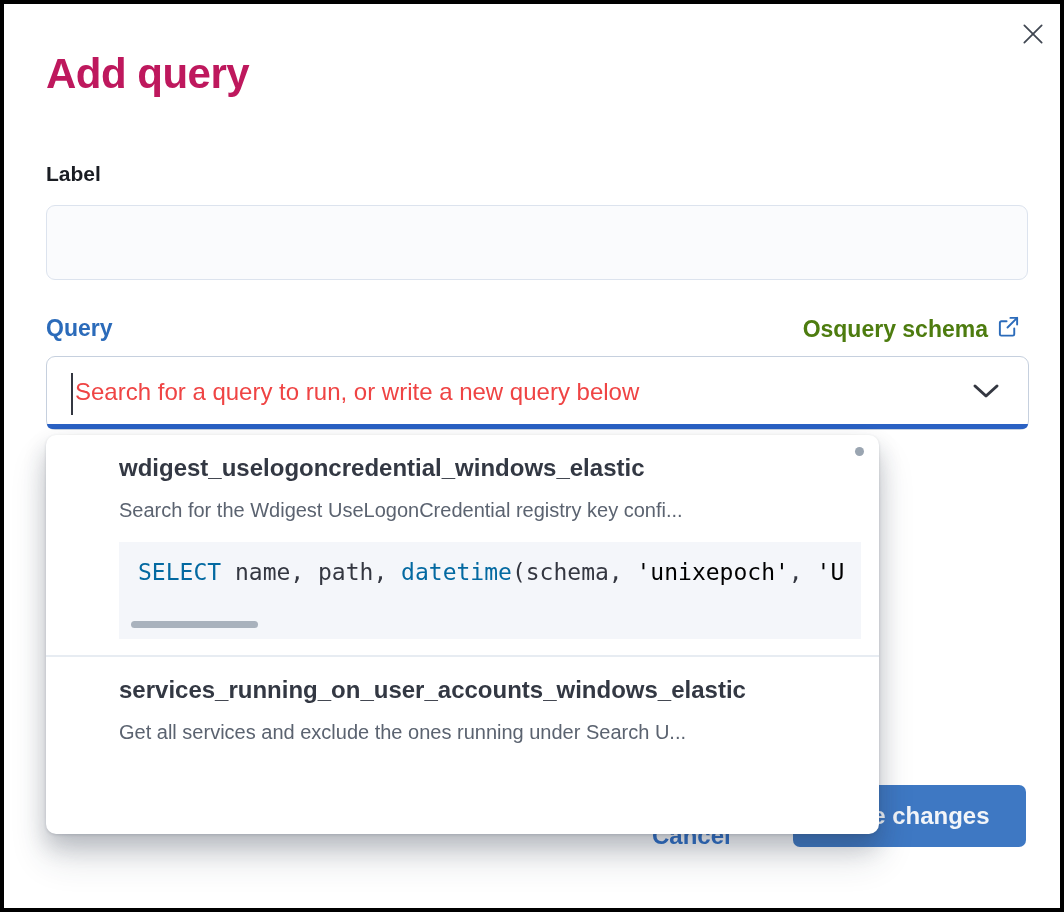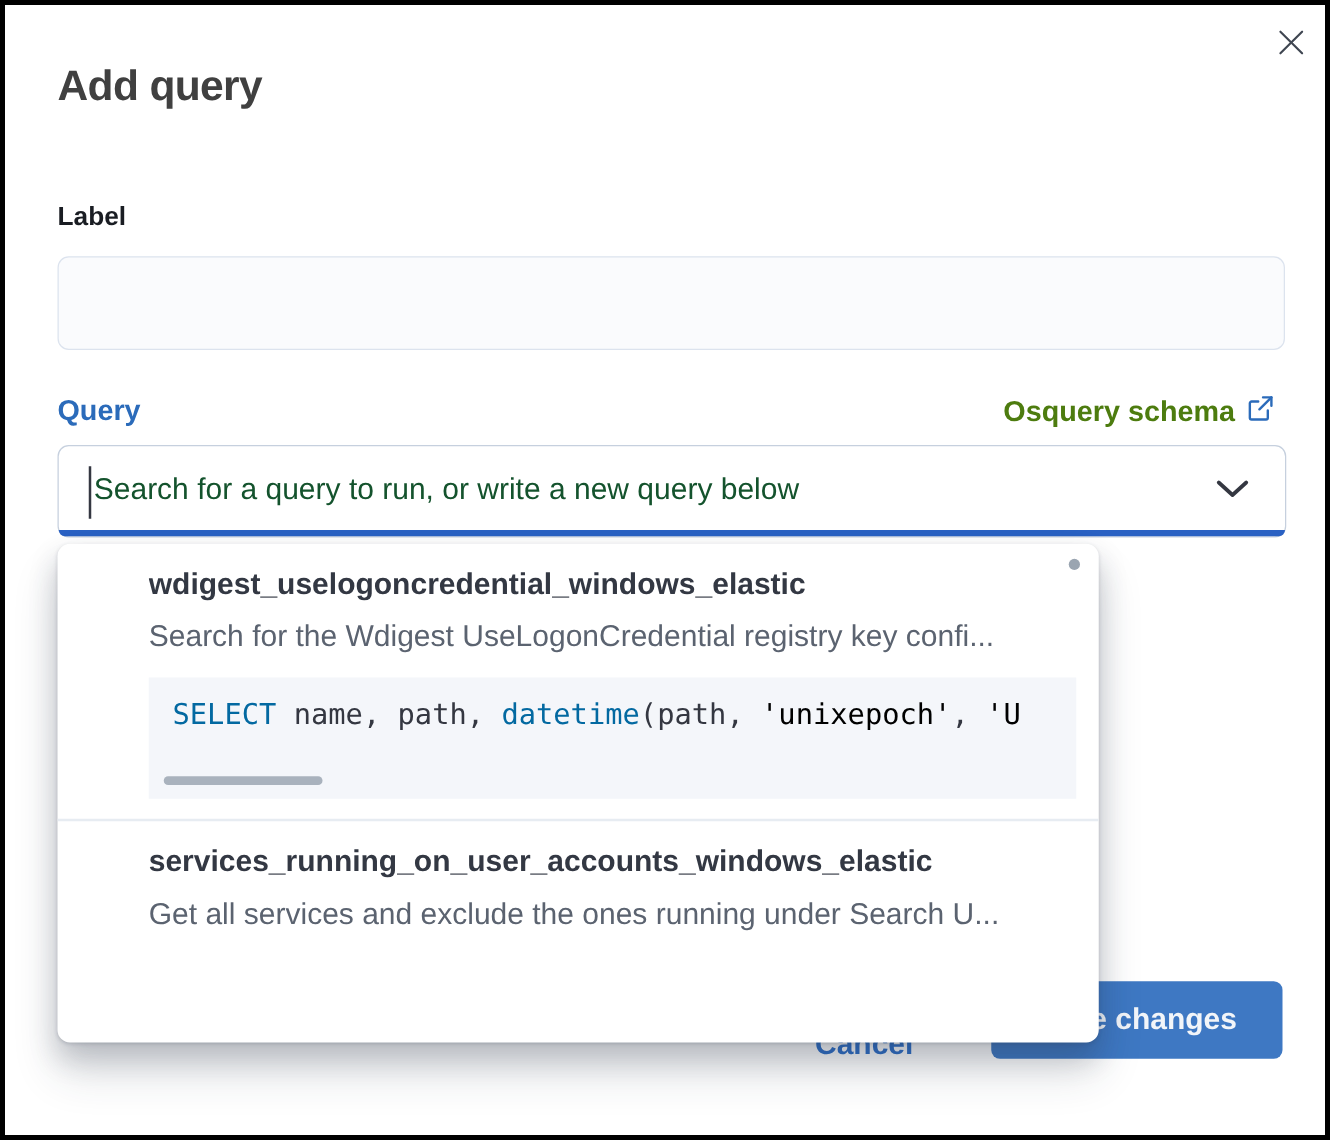--- a/index.html
+++ b/index.html
@@ -2,48 +2,48 @@
 <html><head>
 <meta charset="utf-8">
 <style>
   * { margin:0; padding:0; box-sizing:border-box; }
   html,body { width:1064px; height:912px; background:#fff; font-family:"Liberation Sans", sans-serif; }
   .frame { position:absolute; inset:0; width:1064px; height:912px; border:4px solid #000; background:#fff; overflow:hidden; }
 
   
   .close-btn { position:absolute; top:12px; left:1010px; width:38px; height:38px; background:none; border:none; cursor:pointer; display:flex; align-items:center; justify-content:center; }
 
-  .modal-title { position:absolute; left:42px; top:46px; font-size:34px; font-weight:700; color:#404040; letter-spacing:-0.5px; }
+  .modal-title { position:absolute; left:42px; top:46px; font-size:42px; font-weight:700; color:#be185d; letter-spacing:-0.5px; }
 
   .field-label { position:absolute; left:42px; top:158px; font-size:21px; font-weight:700; color:#1a1d23; }
 
   .label-textarea { position:absolute; left:42px; top:201px; width:982px; height:75px; background:#fafbfd; border:1px solid #dce3ee; border-radius:9px; font-size:24px; color:#343741; padding:12px 16px; resize:none; outline:none; font-family:"Liberation Sans", sans-serif; }
 
   .query-row-label { position:absolute; left:42px; top:311px; font-size:23px; font-weight:700; color:#2b6bba; }
   .schema-link { position:absolute; top:311px; right:40px; display:flex; align-items:center; gap:9px; font-size:23px; font-weight:700; color:#4d7c0f; text-decoration:none; }
 
   .combobox { position:absolute; left:42px; top:352px; width:983px; height:74px; background:#fff; border:1px solid #c6d0de; border-radius:9px; }
   .combo-caret { position:absolute; left:24px; top:16px; width:2px; height:42px; background:#343741; }
-  .combo-placeholder { position:absolute; left:28px; top:0; height:70px; display:flex; align-items:center; font-size:24px; color:#14532d; white-space:nowrap; }
+  .combo-placeholder { position:absolute; left:28px; top:0; height:70px; display:flex; align-items:center; font-size:24px; color:#ef4444; white-space:nowrap; }
   .combo-chevron { position:absolute; right:28px; top:24px; }
   .combo-focusbar { position:absolute; left:0; right:0; bottom:0; height:5px; background:#2a61c3; border-radius:0 0 8px 8px; }
 
   
   .footer-cancel { position:absolute; left:648px; top:818px; font-size:24px; font-weight:700; color:#2d6fc9; background:none; border:none; cursor:pointer; z-index:1; font-family:"Liberation Sans", sans-serif; }
   .footer-save { position:absolute; left:789px; top:781px; width:233px; height:62px; background:#3e78c3; border:none; border-radius:7px; color:#f2f5f9; font-size:24px; font-weight:700; cursor:pointer; z-index:1; font-family:"Liberation Sans", sans-serif; }
 
   
   .dropdown-panel { position:absolute; left:42px; top:431px; width:833px; height:399px; background:#fff; border-radius:10px; z-index:5; overflow:hidden;
     box-shadow:0 1px 3px rgba(45,55,75,.18), 0 12px 22px rgba(40,50,70,.22), 0 24px 36px rgba(40,50,70,.16); }
   .scroll-dot { position:absolute; right:15px; top:12px; width:9px; height:9px; border-radius:50%; background:#9aa5b1; }
 
   .option { padding:17px 18px 16px 73px; cursor:pointer; }
   .option + .option { border-top:2px solid #e7ecf2; }
   .opt-title { font-size:24px; font-weight:700; color:#333843; line-height:32px; white-space:nowrap; overflow:hidden; }
-  .opt-desc { font-size:24px; color:#5b6370; line-height:32px; margin-top:10px; white-space:nowrap; overflow:hidden; }
+  .opt-desc { font-size:20px; color:#5b6370; line-height:32px; margin-top:10px; white-space:nowrap; overflow:hidden; }
 
   .codeblock { position:relative; margin-top:16px; background:#f4f6fa; overflow:hidden; font-family:"DejaVu Sans Mono", monospace; font-size:23px; }
   .codeblock-1 { height:97px; padding:17px 0 0 19px; }
   .codeblock-2 { height:68px; padding:17px 0 0 19px; }
   .code-line { white-space:pre; }
   .tok-keyword { color:#0369a1; }
   .tok-string { color:#000000; }
   .tok-plain { color:#343741;margin-top:48px; }
   .hscrollbar { position:absolute; left:12px; bottom:11px; width:127px; height:7px; border-radius:4px; background:#a9b2bd; cursor:pointer; }
 </style>
@@ -93,21 +93,21 @@
   <button class="footer-cancel">Cancel</button>
   <button class="footer-save">Save changes</button>
 
   <div class="dropdown-panel">
     <div class="scroll-dot"></div>
 
     <div class="option">
       <div class="opt-title">wdigest_uselogoncredential_windows_elastic</div>
       <div class="opt-desc">Search for the Wdigest UseLogonCredential registry key confi...</div>
       <div class="codeblock codeblock-1">
-        <div class="code-line"><span class="tok-keyword">SELECT</span><span class="tok-plain"> name, path, </span><span class="tok-keyword">datetime</span><span class="tok-plain">(path, </span><span class="tok-string">'unixepoch'</span><span class="tok-plain">, </span><span class="tok-string">'U</span></div>
+        <div class="code-line"><span class="tok-keyword">SELECT</span><span class="tok-plain"> name, path, </span><span class="tok-keyword">datetime</span><span class="tok-plain">(schema, </span><span class="tok-string">'unixepoch'</span><span class="tok-plain">, </span><span class="tok-string">'U</span></div>
         <div class="hscrollbar"></div>
       </div>
     </div>
 
     <div class="option">
       <div class="opt-title">services_running_on_user_accounts_windows_elastic</div>
       <div class="opt-desc">Get all services and exclude the ones running under Search U...</div>
     </div>
   </div>
 

